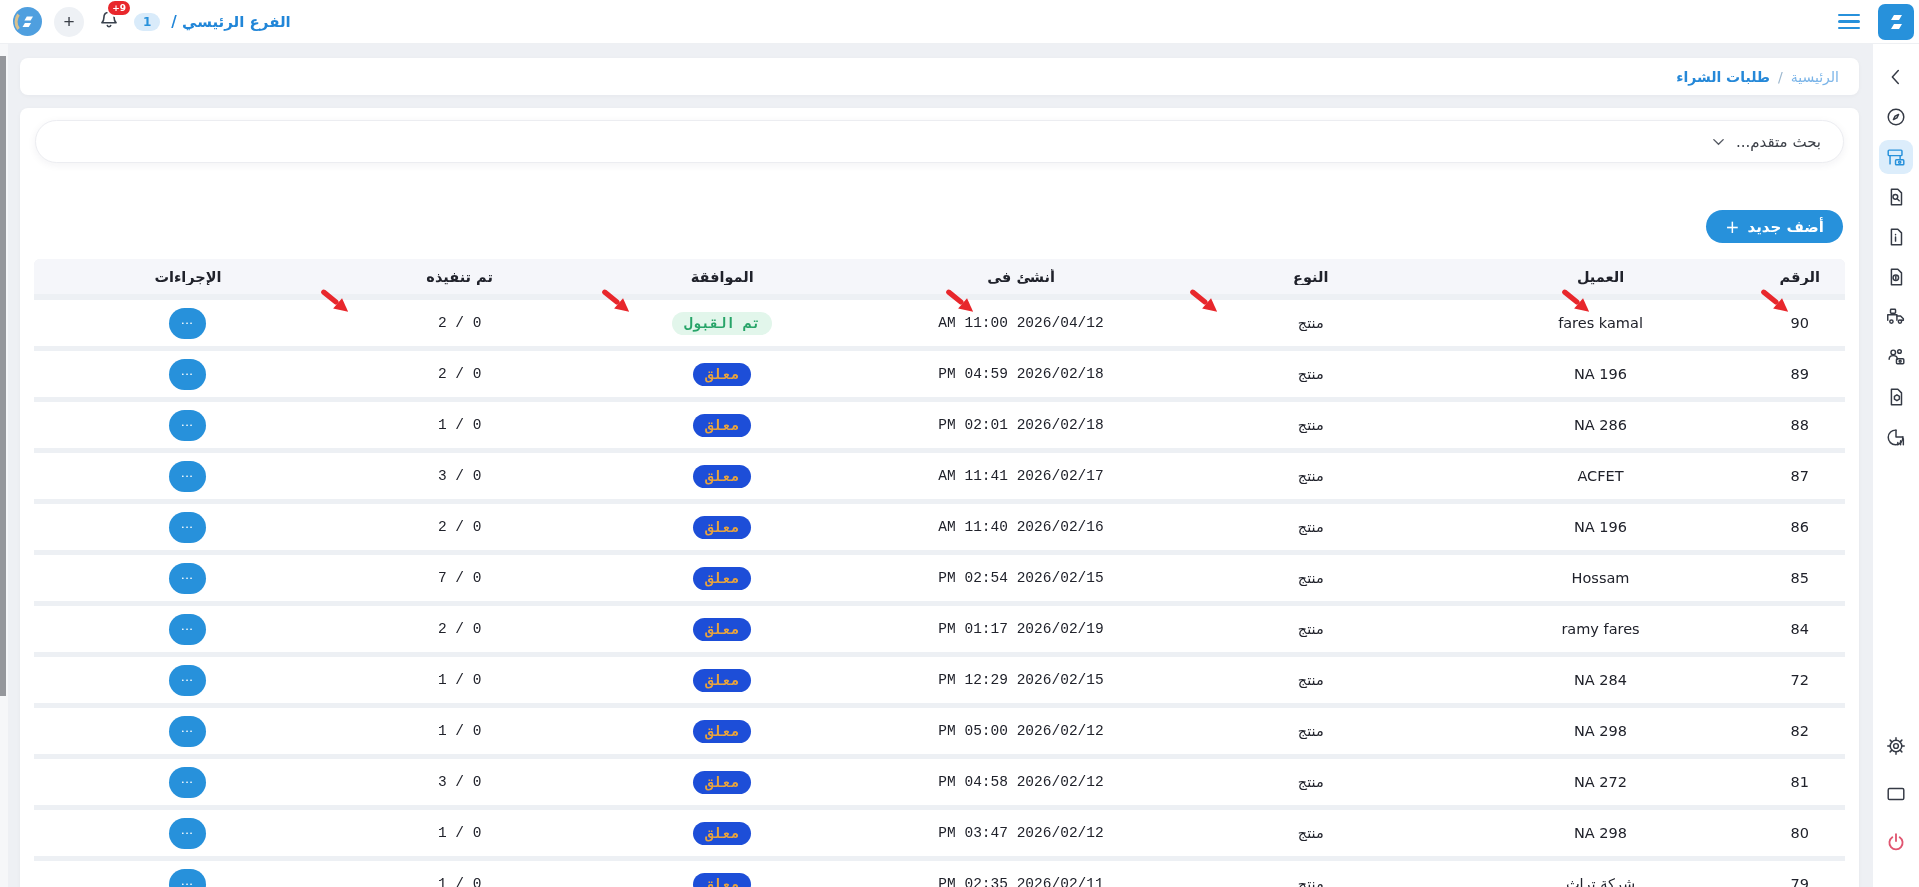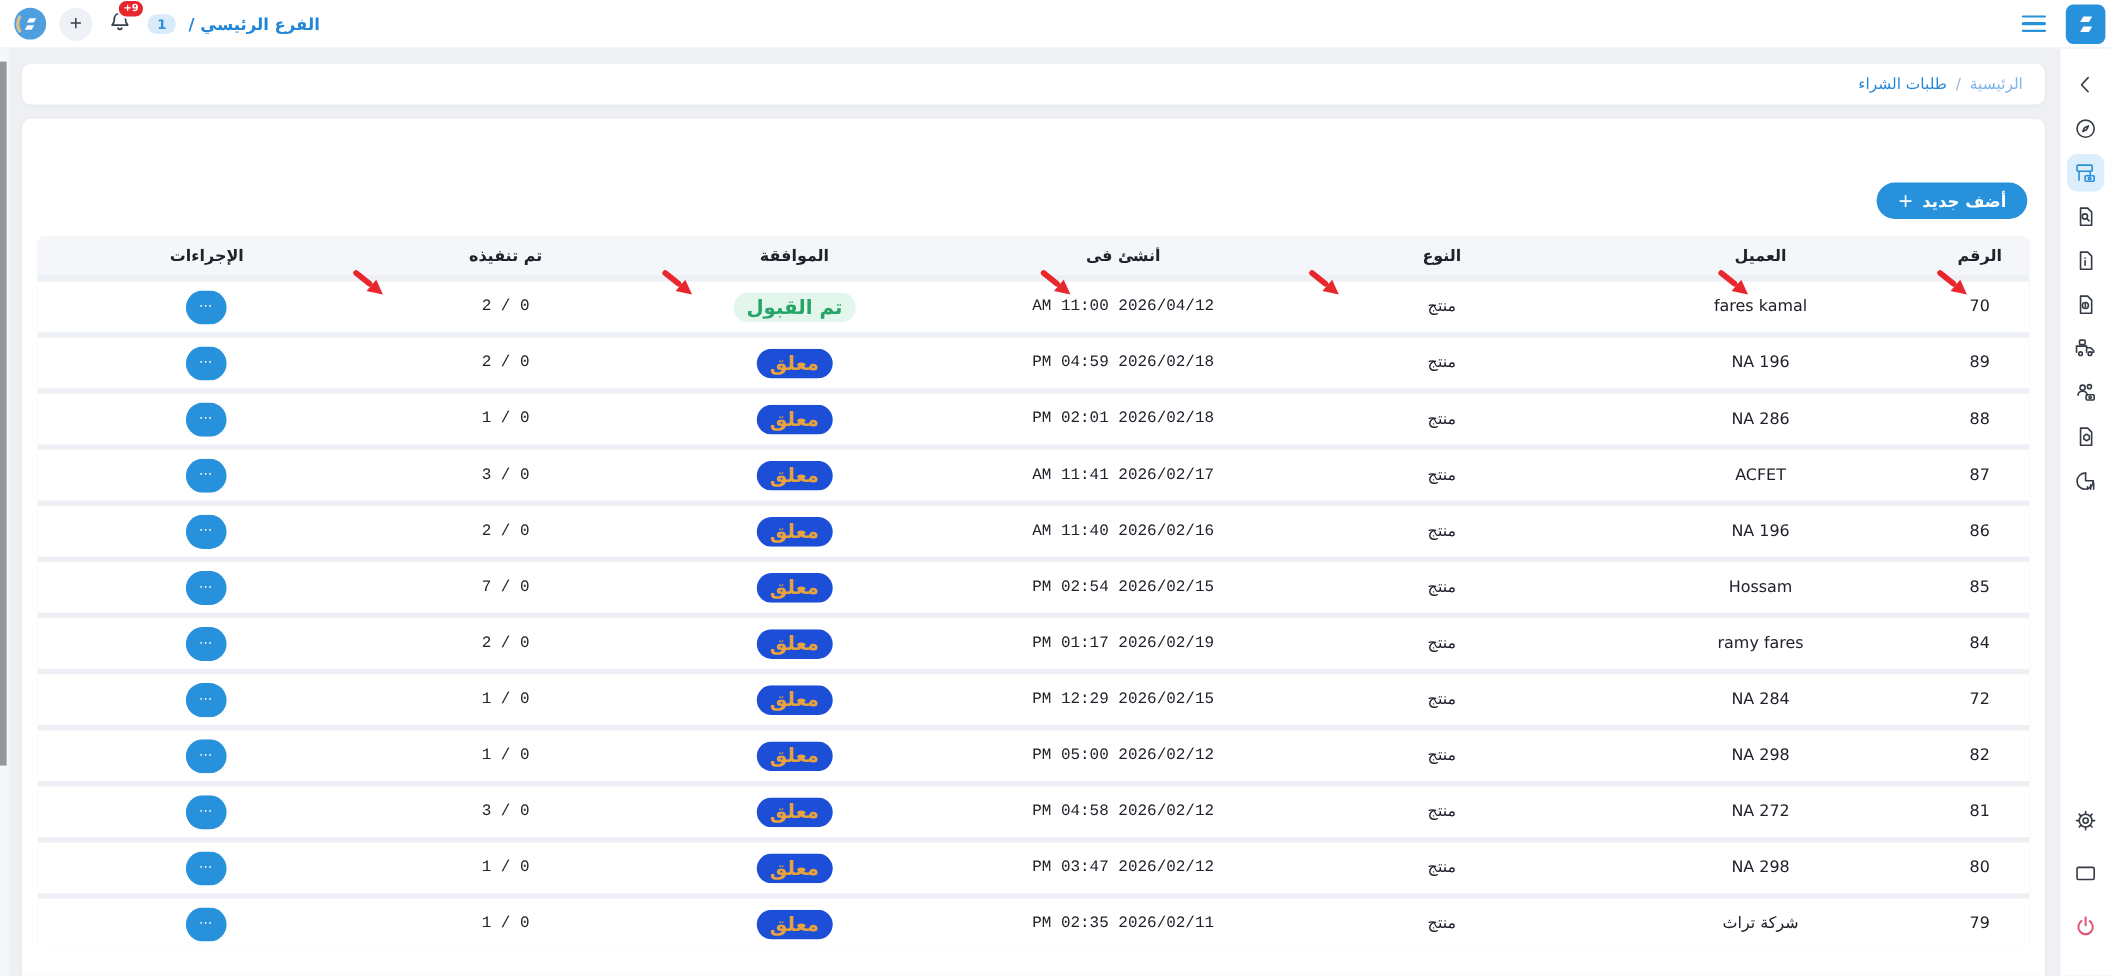--- a/index.html
+++ b/index.html
@@ -61,21 +61,21 @@
   .side-icon.power svg { stroke:var(--power,#e05570); stroke-width:2; }
   
   .main { position:absolute; top:44px; right:46px; left:8px; bottom:0; }
   .breadcrumb-card {
     margin:14px 14px 0 12px; height:37px; background:#fff; border-radius:8px;
     display:flex; align-items:center; padding:0 20px; gap:8px;
     box-shadow:0 1px 4px rgba(20,30,60,.04); font-size:14px;
   }
   .bc-root { color:#7ab4e8; cursor:pointer; }
   .bc-sep { color:#9db8cf; }
-  .bc-current { color:#2588d8; font-weight:normal; }
+  .bc-current { color:#2588d8; font-weight:bold; }
   .content-card {
     margin:13px 14px 0 12px; background:#fff; border-radius:8px; padding:11px 12px;
     height:812px; box-shadow:0 1px 4px rgba(20,30,60,.04);
   }
   .search-bar {
     height:43px; border-radius:22px; border:1px solid #ecedf1; background:#fff;
     box-shadow:0 2px 8px rgba(30,40,70,.06); display:flex; align-items:center;
     padding:0 22px; gap:10px; margin:1px 3px 0; cursor:pointer;
   }
   .search-label { font-size:15px; color:#3c4048; }
@@ -91,21 +91,21 @@
   .table { margin:4px 2px 0; background:#edf0f4; border-radius:6px; overflow:hidden; }
   .trow {
     display:grid; grid-template-columns:5% 17% 15% 17% 16% 13% 17%;
     align-items:center; background:#fff; height:46px; margin-bottom:5px; position:relative;
   }
   .trow.thead { background:#f5f6fa; height:35px; margin-bottom:6px; font-weight:bold; font-size:14px; color:#191b23; }
   .trow:last-child { margin-bottom:0; }
   .cell { text-align:center; font-size:14.5px; color:#20222b; overflow:hidden; white-space:nowrap; }
   .cell-id { text-align:center; padding:0 14px; }
   .cell-ltr { direction:ltr;font-family:Liberation Mono, monospace; }
-  .badge { display:inline-block; padding:3px 12px; border-radius:999px; font-size:18px; font-weight:bold; }
+  .badge { display:inline-block; padding:3px 12px; border-radius:999px; font-size:14px; font-weight:bold;font-family:Liberation Mono, monospace; }
   .badge.accepted { color:var(--green,#27a468); background:#e2f6eb; }
   .badge.pending  { color:var(--amber,#e8a33d); background:#1d4ed8; }
   .dots {
     width:37px; height:31px; border-radius:16px; border:none; background:var(--primary,#2791db);
     color:#fff; cursor:pointer; font-size:6px; letter-spacing:2px; line-height:1;
   }
   
   .arrows { position:absolute; inset:0; display:none; pointer-events:none; }
   .trow.annotated .arrows { display:block; }
   .arrow { position:absolute; top:-12px; width:30px; height:27px; }
@@ -253,41 +253,47 @@
 <main class="main">
 
   <div class="breadcrumb-card">
     <span class="bc-root">الرئيسية</span>
     <span class="bc-sep">/</span>
     <span class="bc-current">طلبات الشراء</span>
   </div>
 
   <div class="content-card">
 
+    <div class="search-bar">
+      <span class="search-label">بحث متقدم...</span>
+      <svg width="15" height="15" viewBox="0 0 16 16" fill="none" stroke="#555a63" stroke-width="1.5" stroke-linecap="round">
+        <path d="M3 6 L8 11 L13 6"></path>
+      </svg>
+    </div>
 
     <div class="add-row">
       <button class="add-btn">
         <span>أضف جديد</span>
         <span class="plus-sign">+</span>
       </button>
     </div>
 
     <div class="table">
       <div class="trow thead">
         <div class="cell cell-id">الرقم</div>
         <div class="cell">العميل</div>
         <div class="cell">النوع</div>
         <div class="cell">أنشئ فى</div>
         <div class="cell">الموافقة</div>
         <div class="cell">تم تنفيذه</div>
         <div class="cell">الإجراءات</div>
       </div>
       <div>
   <div class="trow annotated">
-    <div class="cell cell-id">70</div>
+    <div class="cell cell-id">90</div>
     <div class="cell" dir="auto">fares kamal</div>
     <div class="cell">منتج</div>
     <div class="cell cell-ltr">AM 11:00 2026/04/12</div>
     <div class="cell">
       <span class="badge accepted">تم القبول</span>
     </div>
     <div class="cell cell-ltr">2 / 0</div>
     <div class="cell">
       <button class="dots">•••</button>
     </div>

